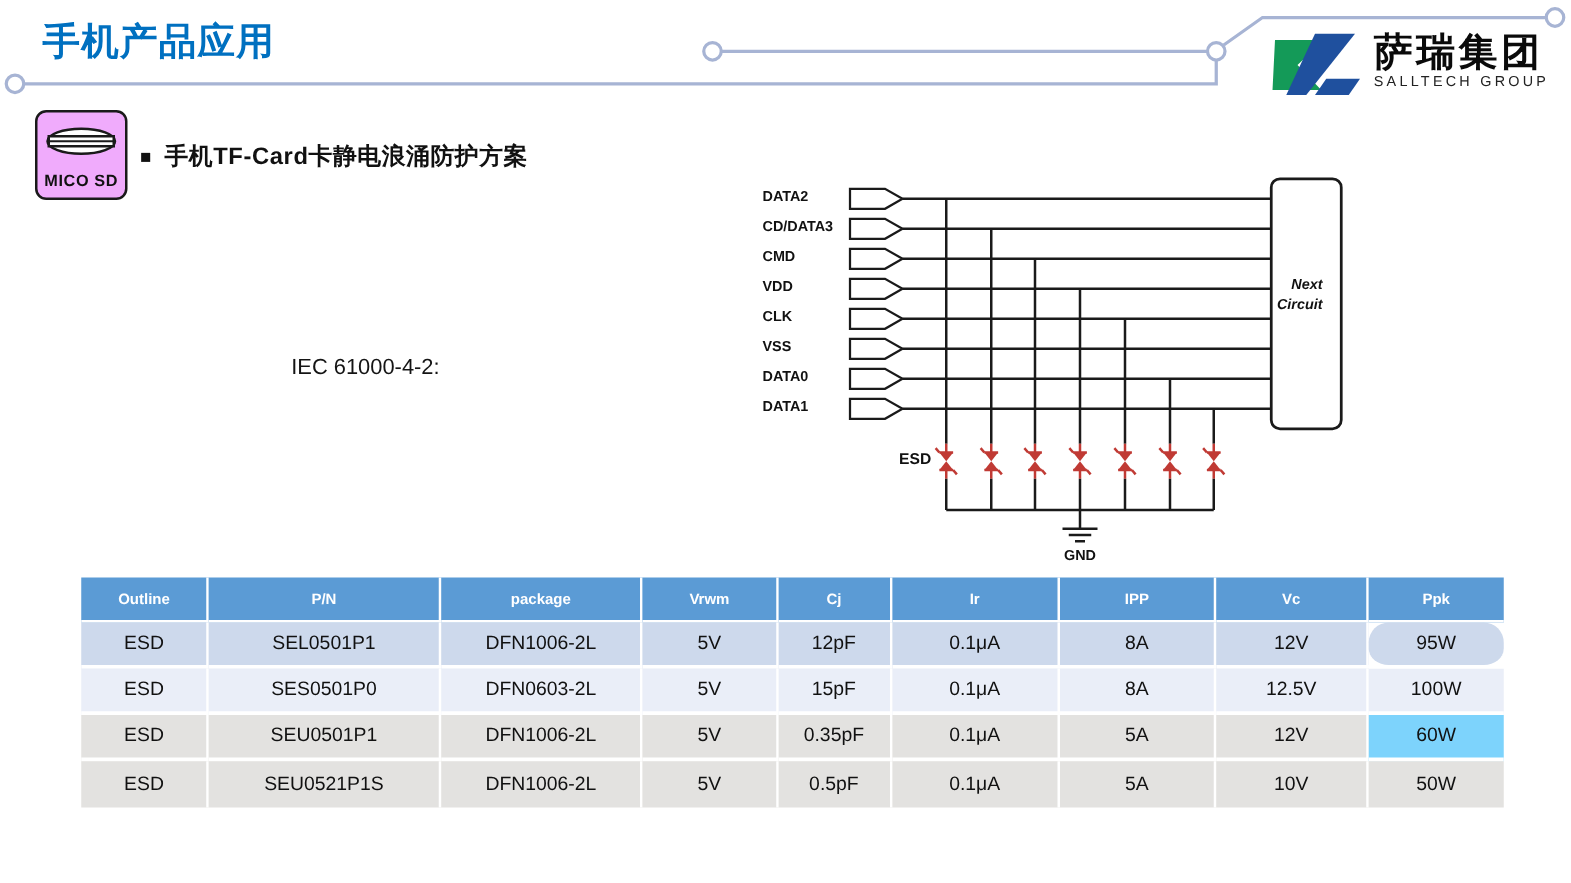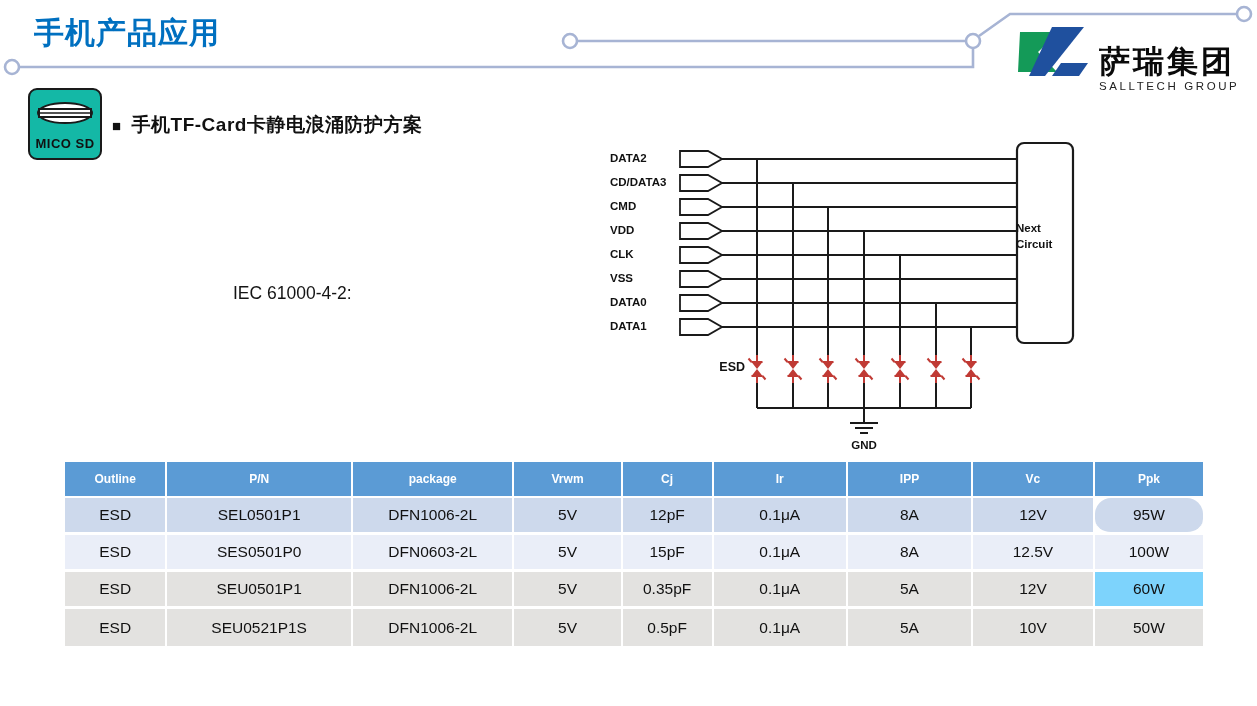--- a/index.html
+++ b/index.html
@@ -14,40 +14,40 @@
 
   
   .page-title{position:absolute;left:34px;top:13px;font-size:30px;font-weight:bold;
     color:var(--title-blue);letter-spacing:1px;white-space:nowrap;}
   .deco-svg{position:absolute;left:0;top:0;}
   .trace{stroke:var(--trace-blue);stroke-width:2.6;fill:none;}
   .trace-dot{fill:#fff;stroke:var(--trace-blue);stroke-width:2.6;}
 
   .logo{position:absolute;left:1016px;top:26px;display:flex;align-items:flex-start;}
   .logo-text{margin-left:9px;line-height:1;}
-  .logo-cn{font-size:31px;font-weight:bold;color:#0a0a0a;letter-spacing:3px;white-space:nowrap;margin-top:20px;}
+  .logo-cn{font-size:31px;font-weight:bold;color:#0a0a0a;letter-spacing:3px;white-space:nowrap;}
   .logo-en{font-size:11.5px;color:#222;letter-spacing:2.6px;margin-top:4px;white-space:nowrap;}
 
   
   .sd-icon{position:absolute;left:28px;top:88px;width:74px;height:72px;border:2px solid #1a1a1a;
-    border-radius:9px;text-align:center;padding-top:10px;background:#14b8a6;}
+    border-radius:9px;text-align:center;padding-top:10px;background:#f0abfc;}
   .sd-label{font-size:13px;font-weight:bold;color:#111;margin-top:6px;letter-spacing:.5px;}
   .section-heading{position:absolute;left:112px;top:112px;display:flex;align-items:center;
     font-size:19px;font-weight:bold;color:#111;letter-spacing:.5px;}
   .bullet{font-size:15px;margin-right:10px;line-height:1;}
 
   
   .iec-note{position:absolute;left:233px;top:280px;font-size:17.5px;color:#141414;line-height:1.55;}
 
   
   .diagram{position:absolute;left:605px;top:140px;width:472px;height:320px;}
   .diagram svg{position:absolute;left:0;top:0;}
   .sig-label{position:absolute;left:5px;font-size:11.5px;font-weight:bold;color:#111;white-space:nowrap;}
-  .next-label{position:absolute;left:411px;top:80px;width:42px;text-align:left;
-    font-size:11.5px;font-weight:bold;color:#111;line-height:1.4;}
+  .next-label{position:absolute;left:411px;top:80px;width:42px;text-align:right;
+    font-size:11.5px;font-weight:bold;color:#111;line-height:1.4;font-style:italic;}
   .esd-label{position:absolute;left:94px;top:220px;width:46px;text-align:right;
     font-size:12.5px;font-weight:bold;color:#111;}
   .gnd-label{position:absolute;left:237px;top:299px;width:44px;text-align:center;
     font-size:11.5px;font-weight:bold;color:#111;}
   .wire{stroke:#1a1a1a;stroke-width:2;fill:none;}
   .conn{fill:#fff;stroke:#1a1a1a;stroke-width:1.8;}
   .dstroke{stroke:var(--diode-color);stroke-width:2;fill:none;}
   .dfill{fill:var(--diode-color);stroke:none;}
 
   

